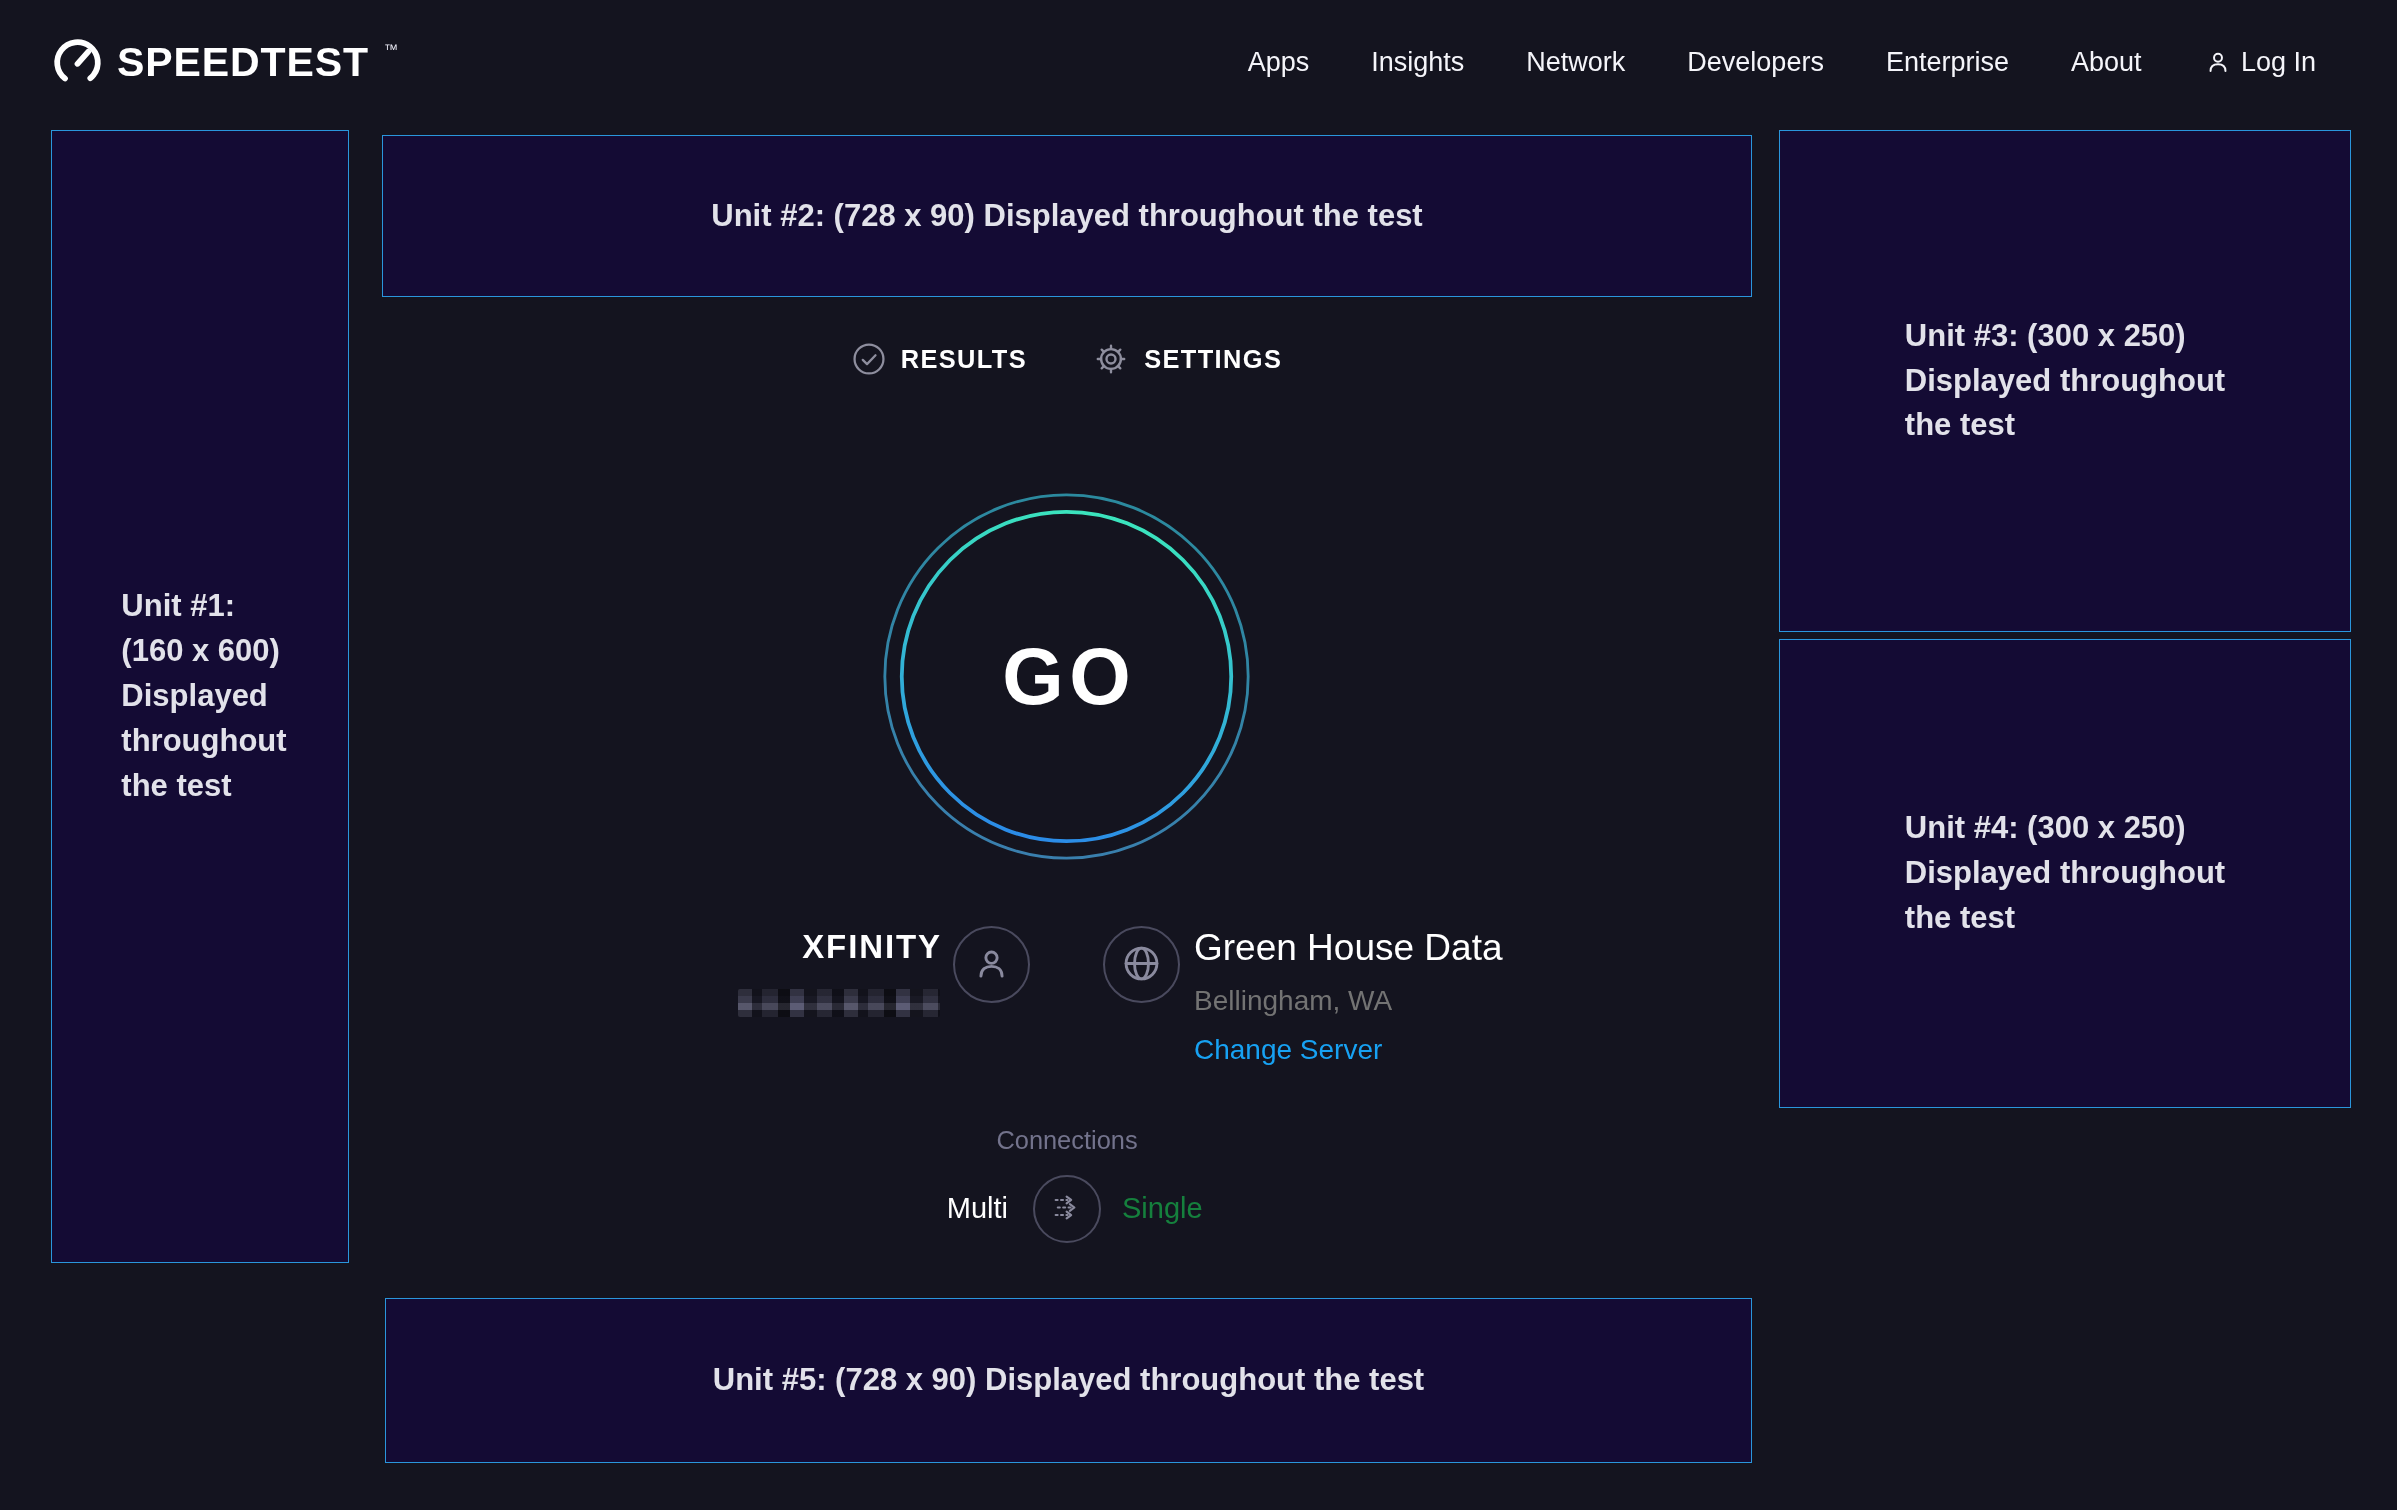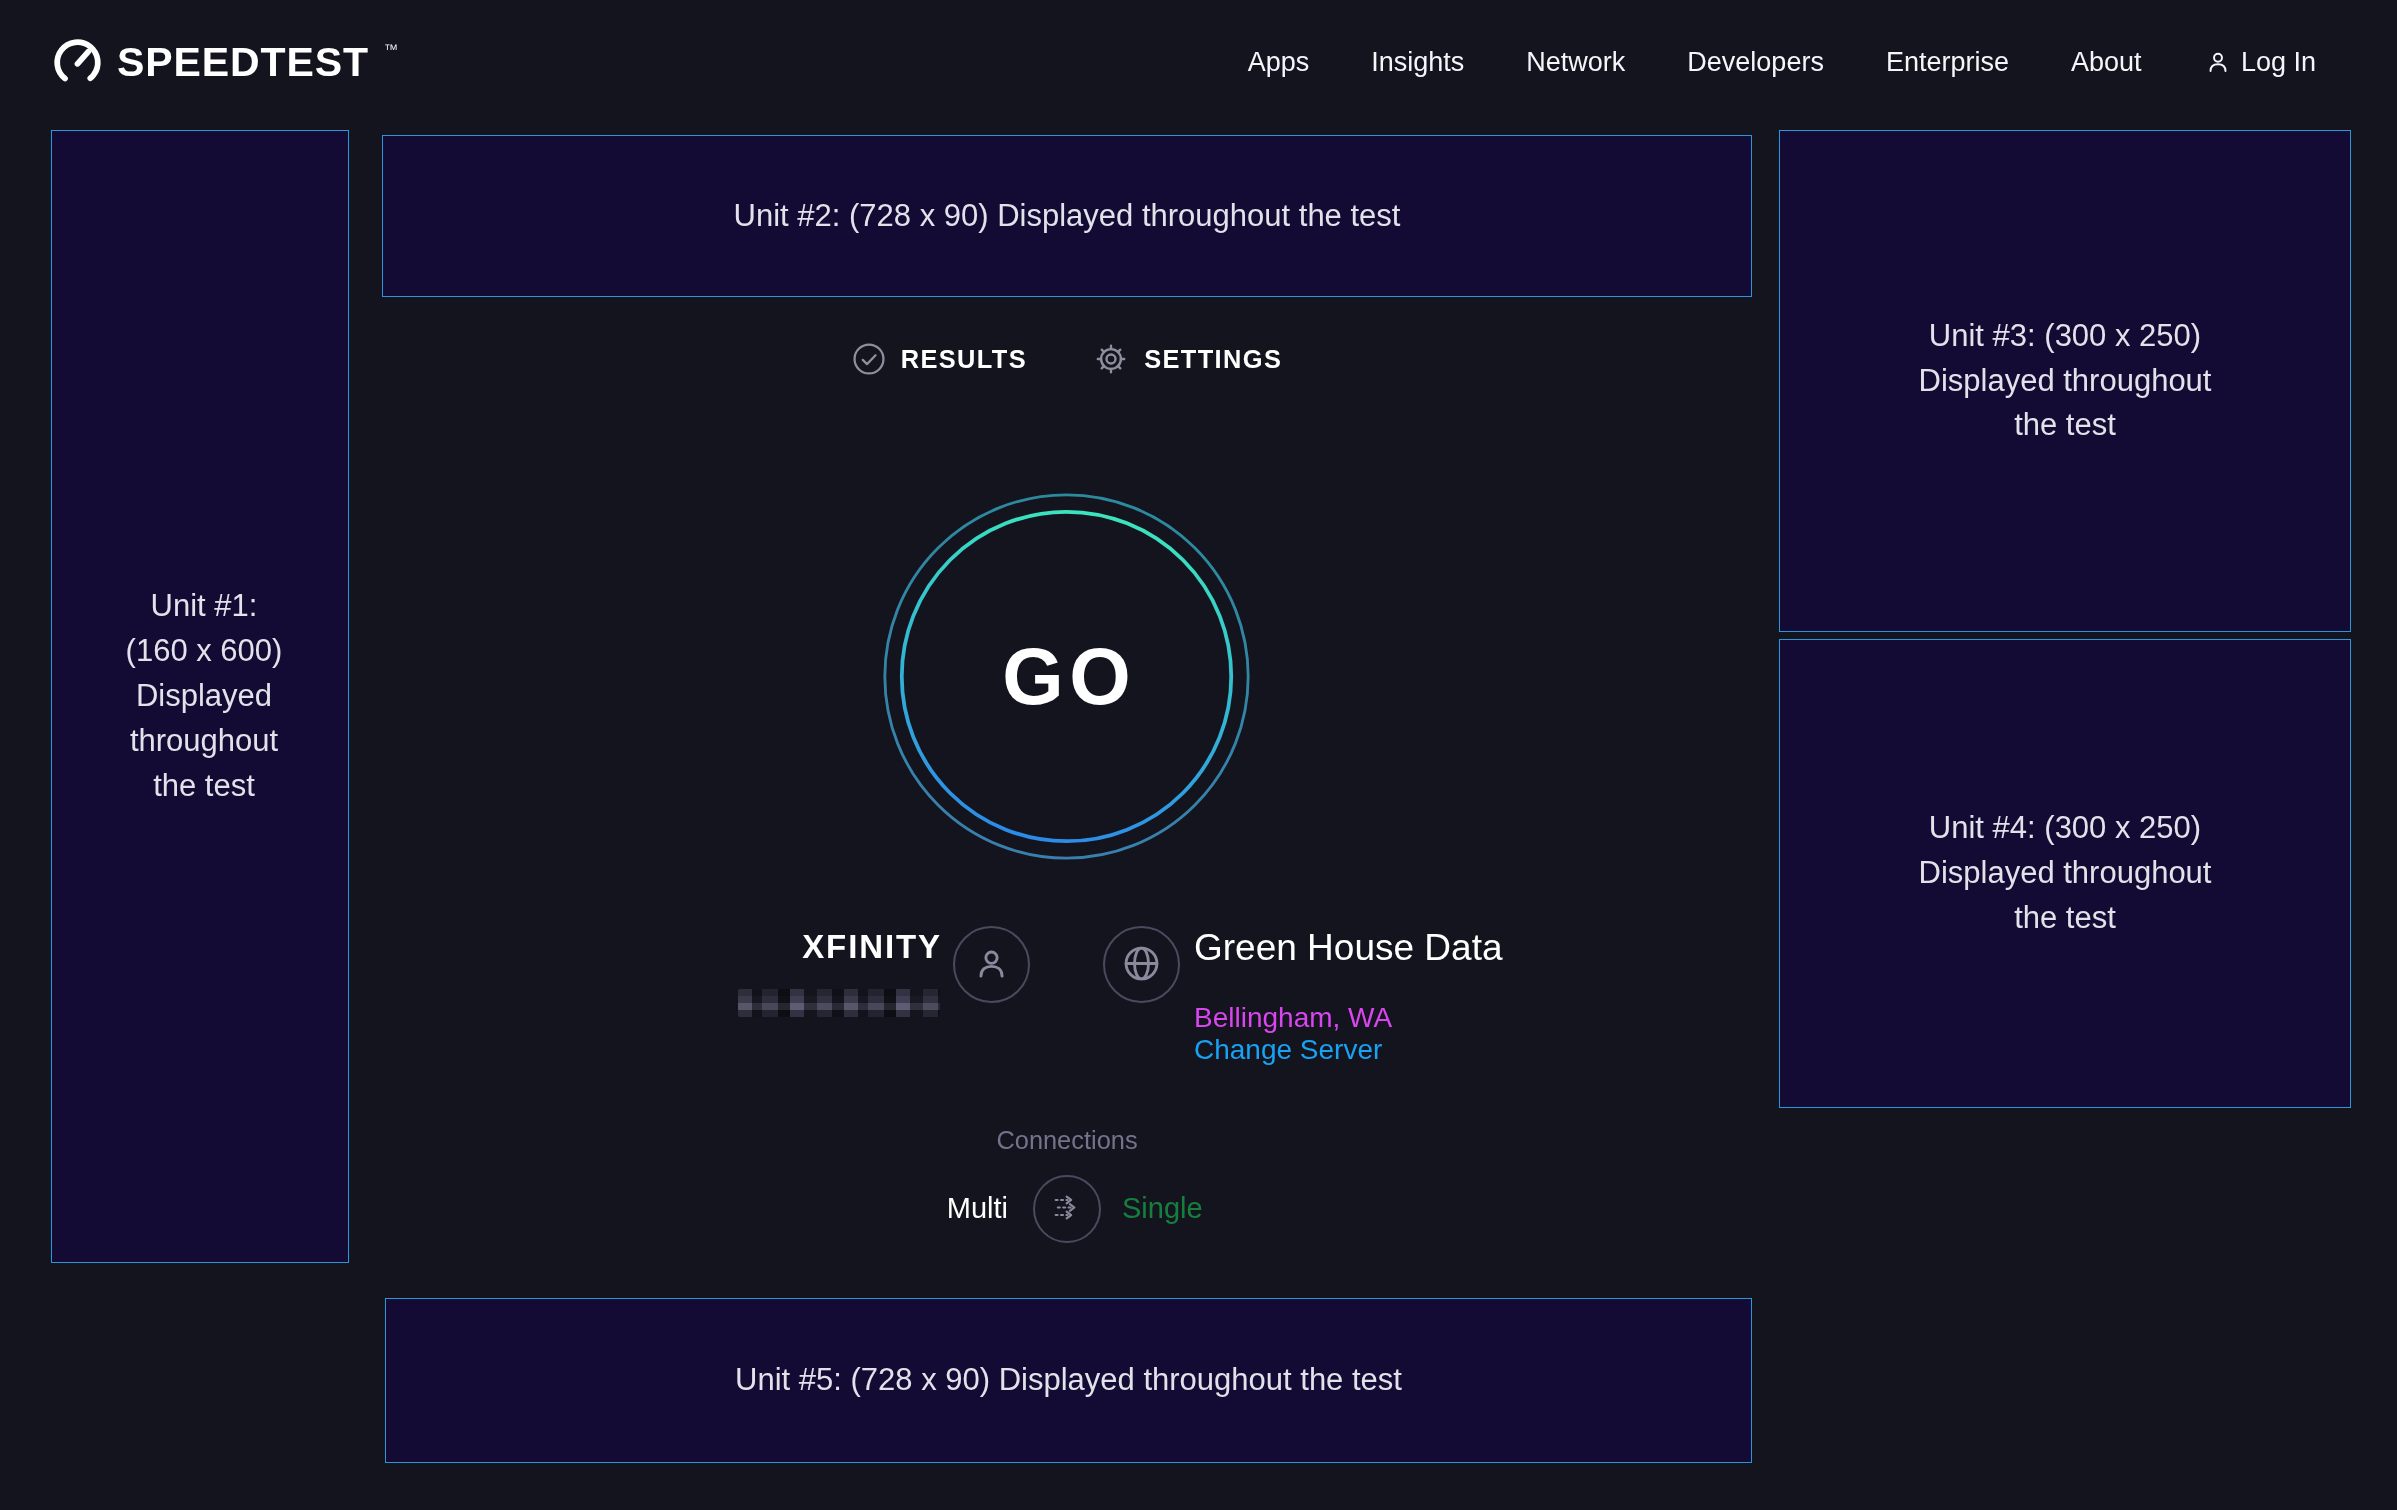--- a/index.html
+++ b/index.html
@@ -27,21 +27,21 @@
   .nav-link { font-size:27px; color:#f5f5fa; cursor:pointer; white-space:nowrap; }
   .nav-login { display:flex; align-items:center; gap:9.4px; cursor:pointer; }
   .nav-login svg { display:block; }
 
   
   .ad-unit {
     position:absolute;
     background:#140b34;
     border:1.9px solid #2a96dc;
     display:flex; align-items:center; justify-content:center;
-    text-align:center;
+    font-weight:bold;
   }
   .ad-label {
     font-size:31px; line-height:1.45; color:#e2e2ea;
     white-space:pre-line;
   }
   .ad-unit-1 { left:51px;   top:130px;  width:298px;  height:1133px;padding-left:8px; }
   .ad-unit-2 { left:382px;  top:135px;  width:1370px; height:162px; }
   .ad-unit-3 { left:1779px; top:130px;  width:572px;  height:502px; }
   .ad-unit-4 { left:1779px; top:639px;  width:572px;  height:469px; }
   .ad-unit-5 { left:385px;  top:1298px; width:1367px; height:165px; }
@@ -81,21 +81,21 @@
       repeating-linear-gradient(90deg, #4a4a60 0 14px, #1d1d2c 14px 23.5px, #3a3a4e 23.5px 40px, #15151f 40px 52px, #50506a 52px 66px, #20202e 66px 79px, #3e3e52 79px 94px, #191926 94px 106px);
   }
   .badge {
     position:absolute; width:77px; height:77px; border-radius:50%;
     border:2.8px solid #4a4a5e;
     display:flex; align-items:center; justify-content:center;
   }
   .badge-user  { left:953px; top:926px; }
   .badge-globe { left:1103px; top:926px; }
   .server-name   { position:absolute; left:1194px; top:927px;  font-size:37px; color:#fff; }
-  .server-loc    { position:absolute; left:1194px; top:985px; font-size:28px; color:#d946ef;margin-top:17px; }
+  .server-loc    { position:absolute; left:1194px; top:985px; font-size:28px; color:#737373; }
   .server-change { position:absolute; left:1194px; top:1034px; font-size:28px; color:#17a2f3; cursor:pointer; }
 
   
   .connections-label {
     position:absolute; left:382px; top:1126px; width:1370px;
     text-align:center; font-size:25.4px; color:#73738c;
   }
   .conn-multi {
     position:absolute; left:853px; top:1192px; width:155px;
     text-align:right; font-size:29px; color:#ffffff; cursor:pointer;

